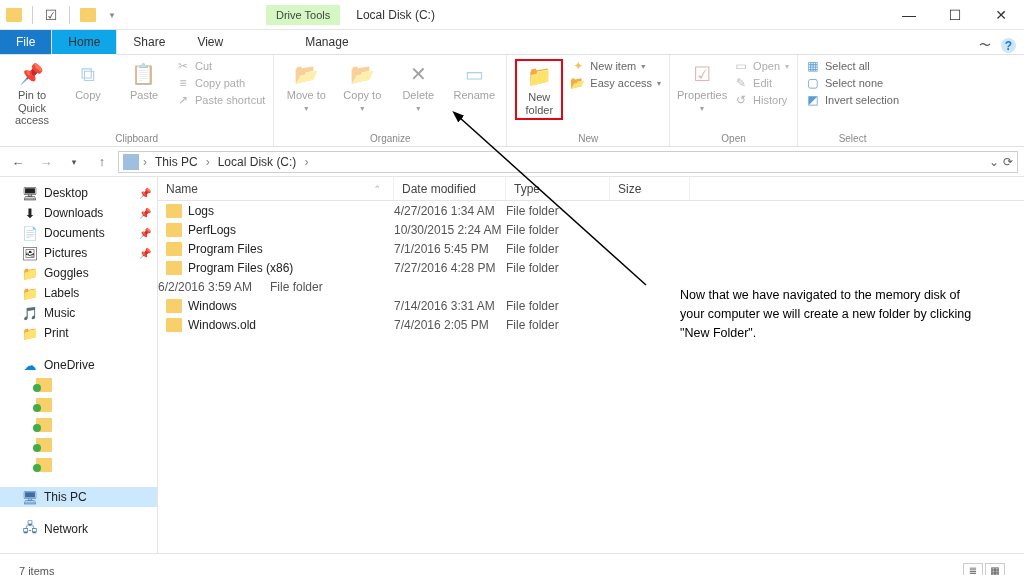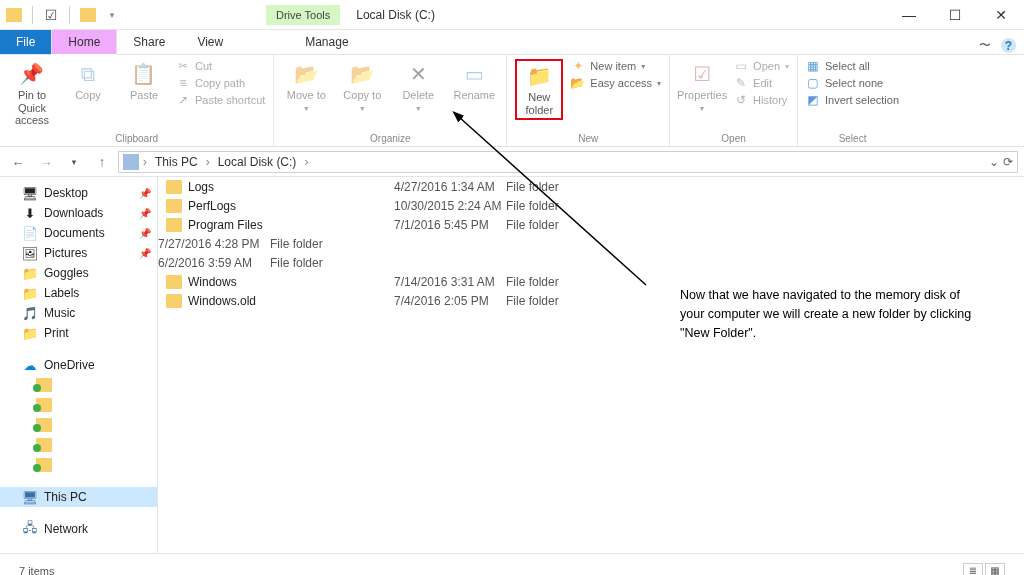--- a/index.html
+++ b/index.html
@@ -8,21 +8,21 @@
   .qat { display: flex; align-items: center; gap: 8px; padding: 0 6px; }
   .qat-icon { width: 16px; height: 16px; display: flex; align-items: center; justify-content: center; font-size: 14px; color: #555; }
   .qat-sep { width: 1px; height: 18px; background: #d0d0d0; margin: 0 2px; }
   .drive-tools { background: #d4f7c4; padding: 4px 10px; font-size: 11px; color: #444; margin-left: 140px; }
   .title-text { margin-left: 16px; font-size: 12px; color: #333; }
   .win-controls { margin-left: auto; display: flex; }
   .win-btn { width: 46px; height: 30px; display: flex; align-items: center; justify-content: center; font-size: 14px; color: #333; }
   .tabs { height: 25px; display: flex; align-items: flex-end; border-bottom: 1px solid #e1e1e1; }
   .tab { padding: 5px 16px; font-size: 12px; color: #333; cursor: pointer; text-align: right; }
   .tab.file { background: #1979ca; color: #fff; }
-  .tab.active { border: 1px solid #e1e1e1; border-bottom: 1px solid #fff; background: #f0abfc; margin-bottom: -1px; }
+  .tab.active { border: 1px solid #e1e1e1; border-bottom: 1px solid #fff; background: #0ea5e9; margin-bottom: -1px; }
   .tab.manage { margin-left: 50px; }
   .tabs-right { margin-left: auto; display: flex; align-items: center; padding-right: 8px; gap: 10px; }
   .ribbon { height: 92px; background: #fff; border-bottom: 1px solid #e1e1e1; display: flex; }
   .rgroup { border-right: 1px solid #e8e8e8; padding: 4px 8px 2px 8px; display: flex; flex-direction: column; justify-content: space-between; }
   .rgroup-body { display: flex; align-items: flex-start; gap: 8px; }
   .rgroup-label { text-align: center; font-size: 10px; color: #888; padding-top: 2px; }
   .big-btn { display: flex; flex-direction: column; align-items: center; justify-content: flex-start; width: 48px; padding: 2px; font-size: 11px; color: #555; text-align: center; line-height: 1.15; gap: 2px; }
   .big-btn .ic { width: 26px; height: 26px; display: flex; align-items: center; justify-content: center; font-size: 20px; color: #6fa8dc; }
   .dim { opacity: 0.55; }
   .small-list { display: flex; flex-direction: column; gap: 3px; font-size: 11px; color: #666; }
@@ -338,20 +338,29 @@
         <span class="side-ic" style="color:#3a6ea5;">🖥</span>
         <span>This PC</span>
       </div>
     <div class="side-group-gap"></div>
     <div class="side-item">
         <span class="side-ic" style="color:#3a6ea5;">🖧</span>
         <span>Network</span>
       </div>
   </div>
   <div class="main">
+    <div class="col-headers">
+      <div class="col-h col-name">
+          <span>Name</span>
+          <span style="margin-left:auto;color:#aaa;font-size:9px;padding-right:4px;">⌃</span>
+        </div>
+      <div class="col-h col-date">Date modified</div>
+      <div class="col-h col-type">Type</div>
+      <div class="col-h col-size">Size</div>
+    </div>
     <div class="file-list" id="file-list">
         <div class="file-row">
           <div class="c-name">
             <span class="folder-ic"></span>
             <span>Logs</span>
           </div>
           <div class="c-date">4/27/2016 1:34 AM</div>
           <div class="c-type">File folder</div>
           <div class="c-size"></div>
         </div>
@@ -367,20 +376,24 @@
         <div class="file-row">
           <div class="c-name">
             <span class="folder-ic"></span>
             <span>Program Files</span>
           </div>
           <div class="c-date">7/1/2016 5:45 PM</div>
           <div class="c-type">File folder</div>
           <div class="c-size"></div>
         </div>
         <div class="file-row">
+          <div class="c-name">
+            <span class="folder-ic"></span>
+            <span>Program Files (x86)</span>
+          </div>
           <div class="c-date">7/27/2016 4:28 PM</div>
           <div class="c-type">File folder</div>
           <div class="c-size"></div>
         </div>
         <div class="file-row">
           <div class="c-date">6/2/2016 3:59 AM</div>
           <div class="c-type">File folder</div>
           <div class="c-size"></div>
         </div>
         <div class="file-row">

